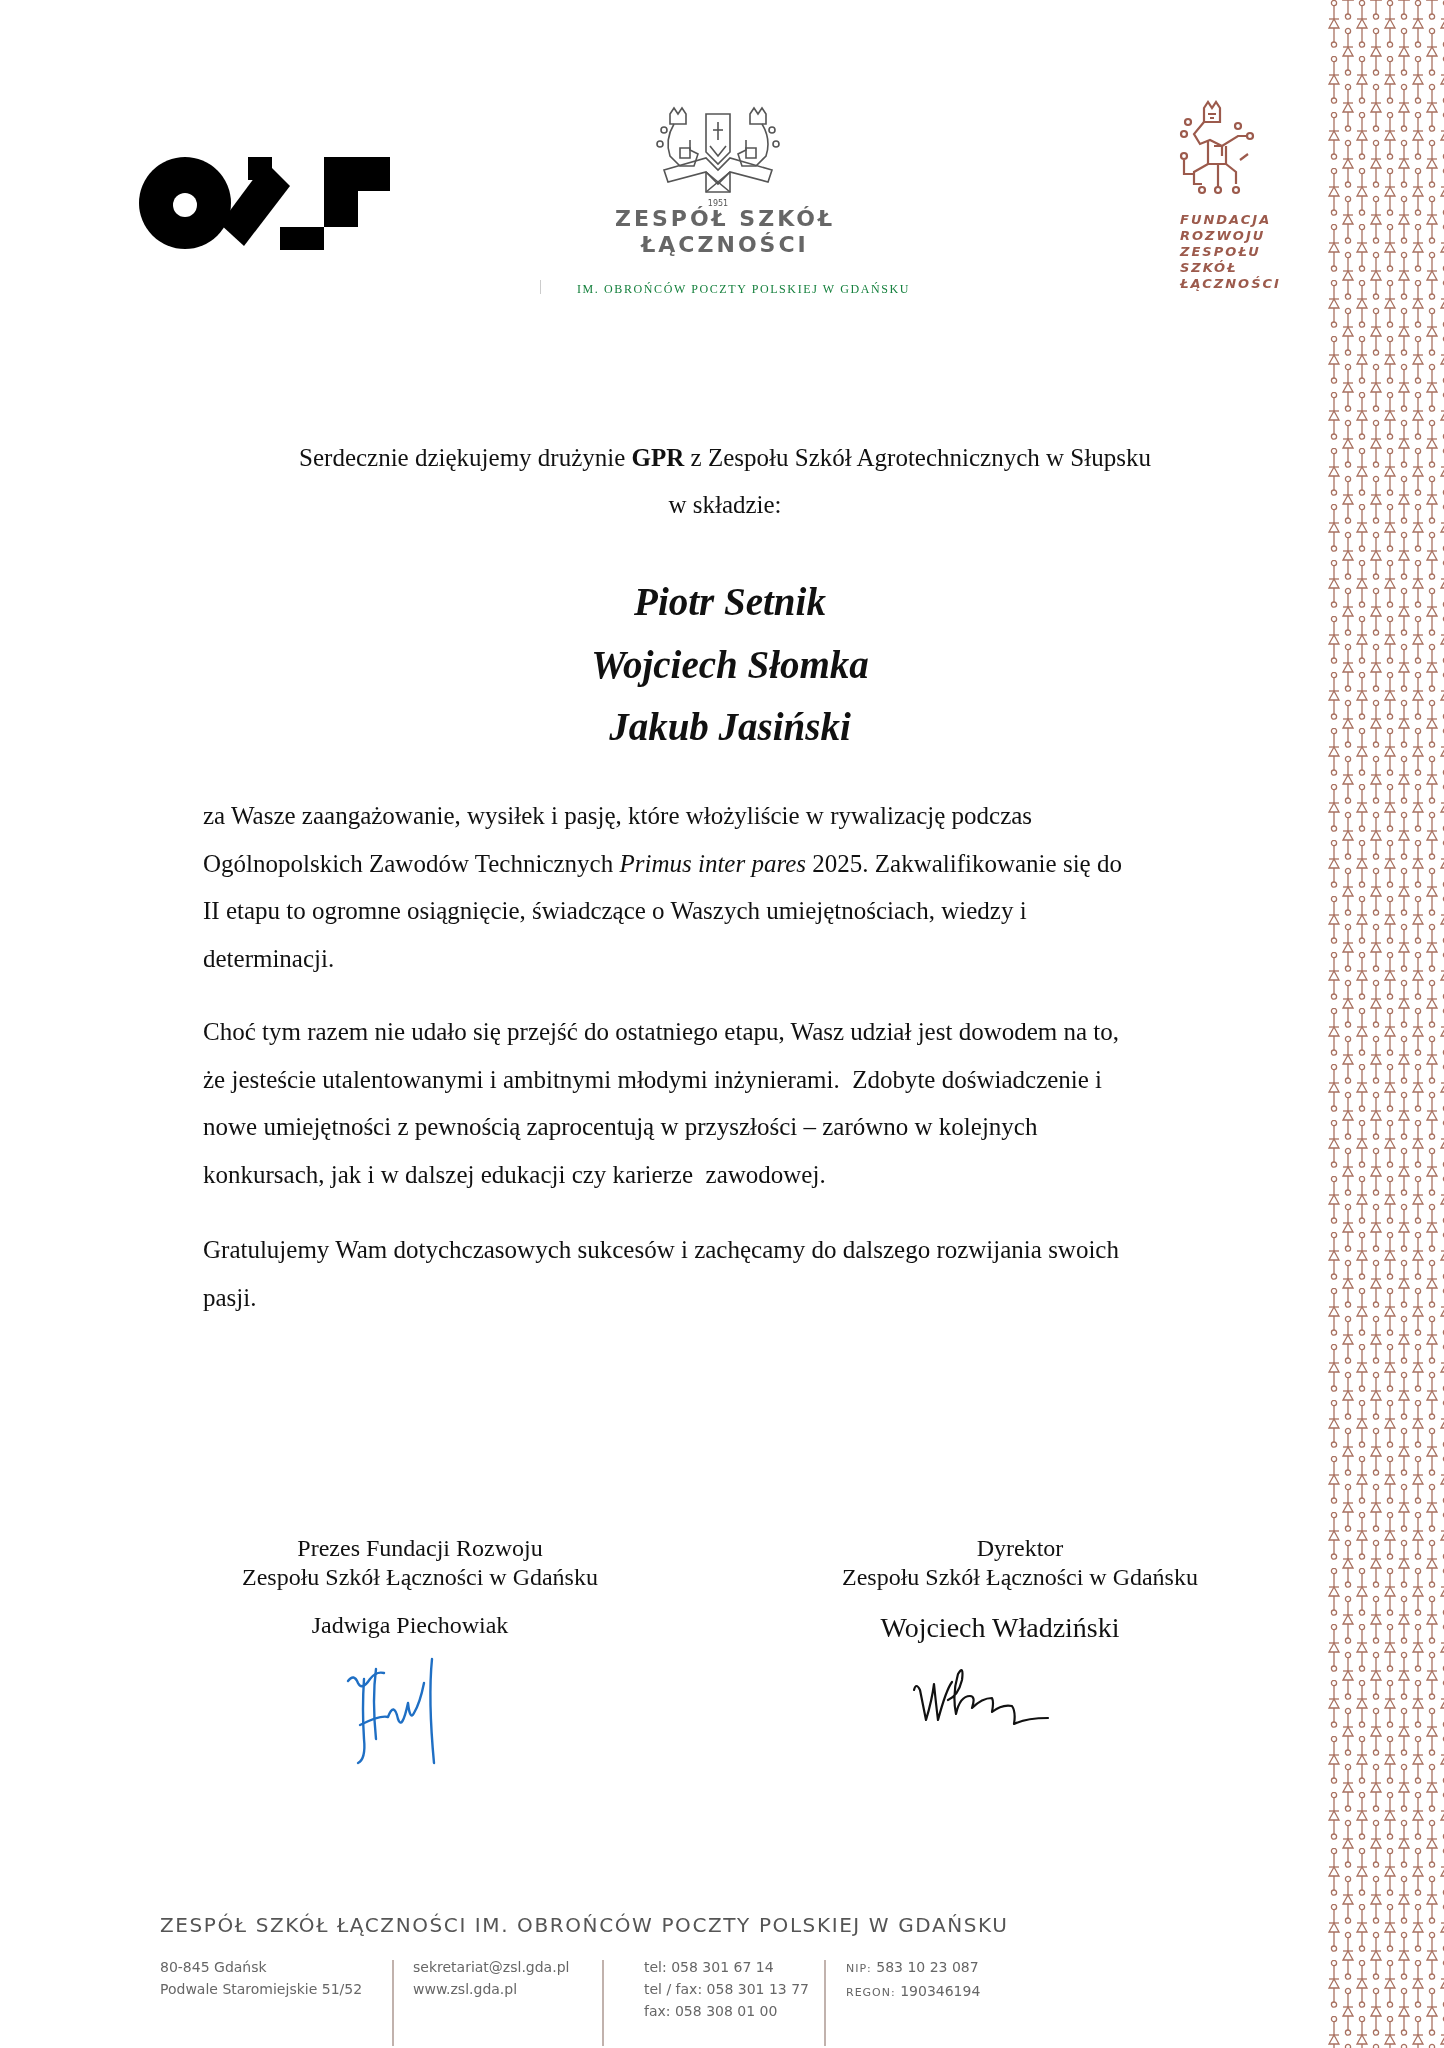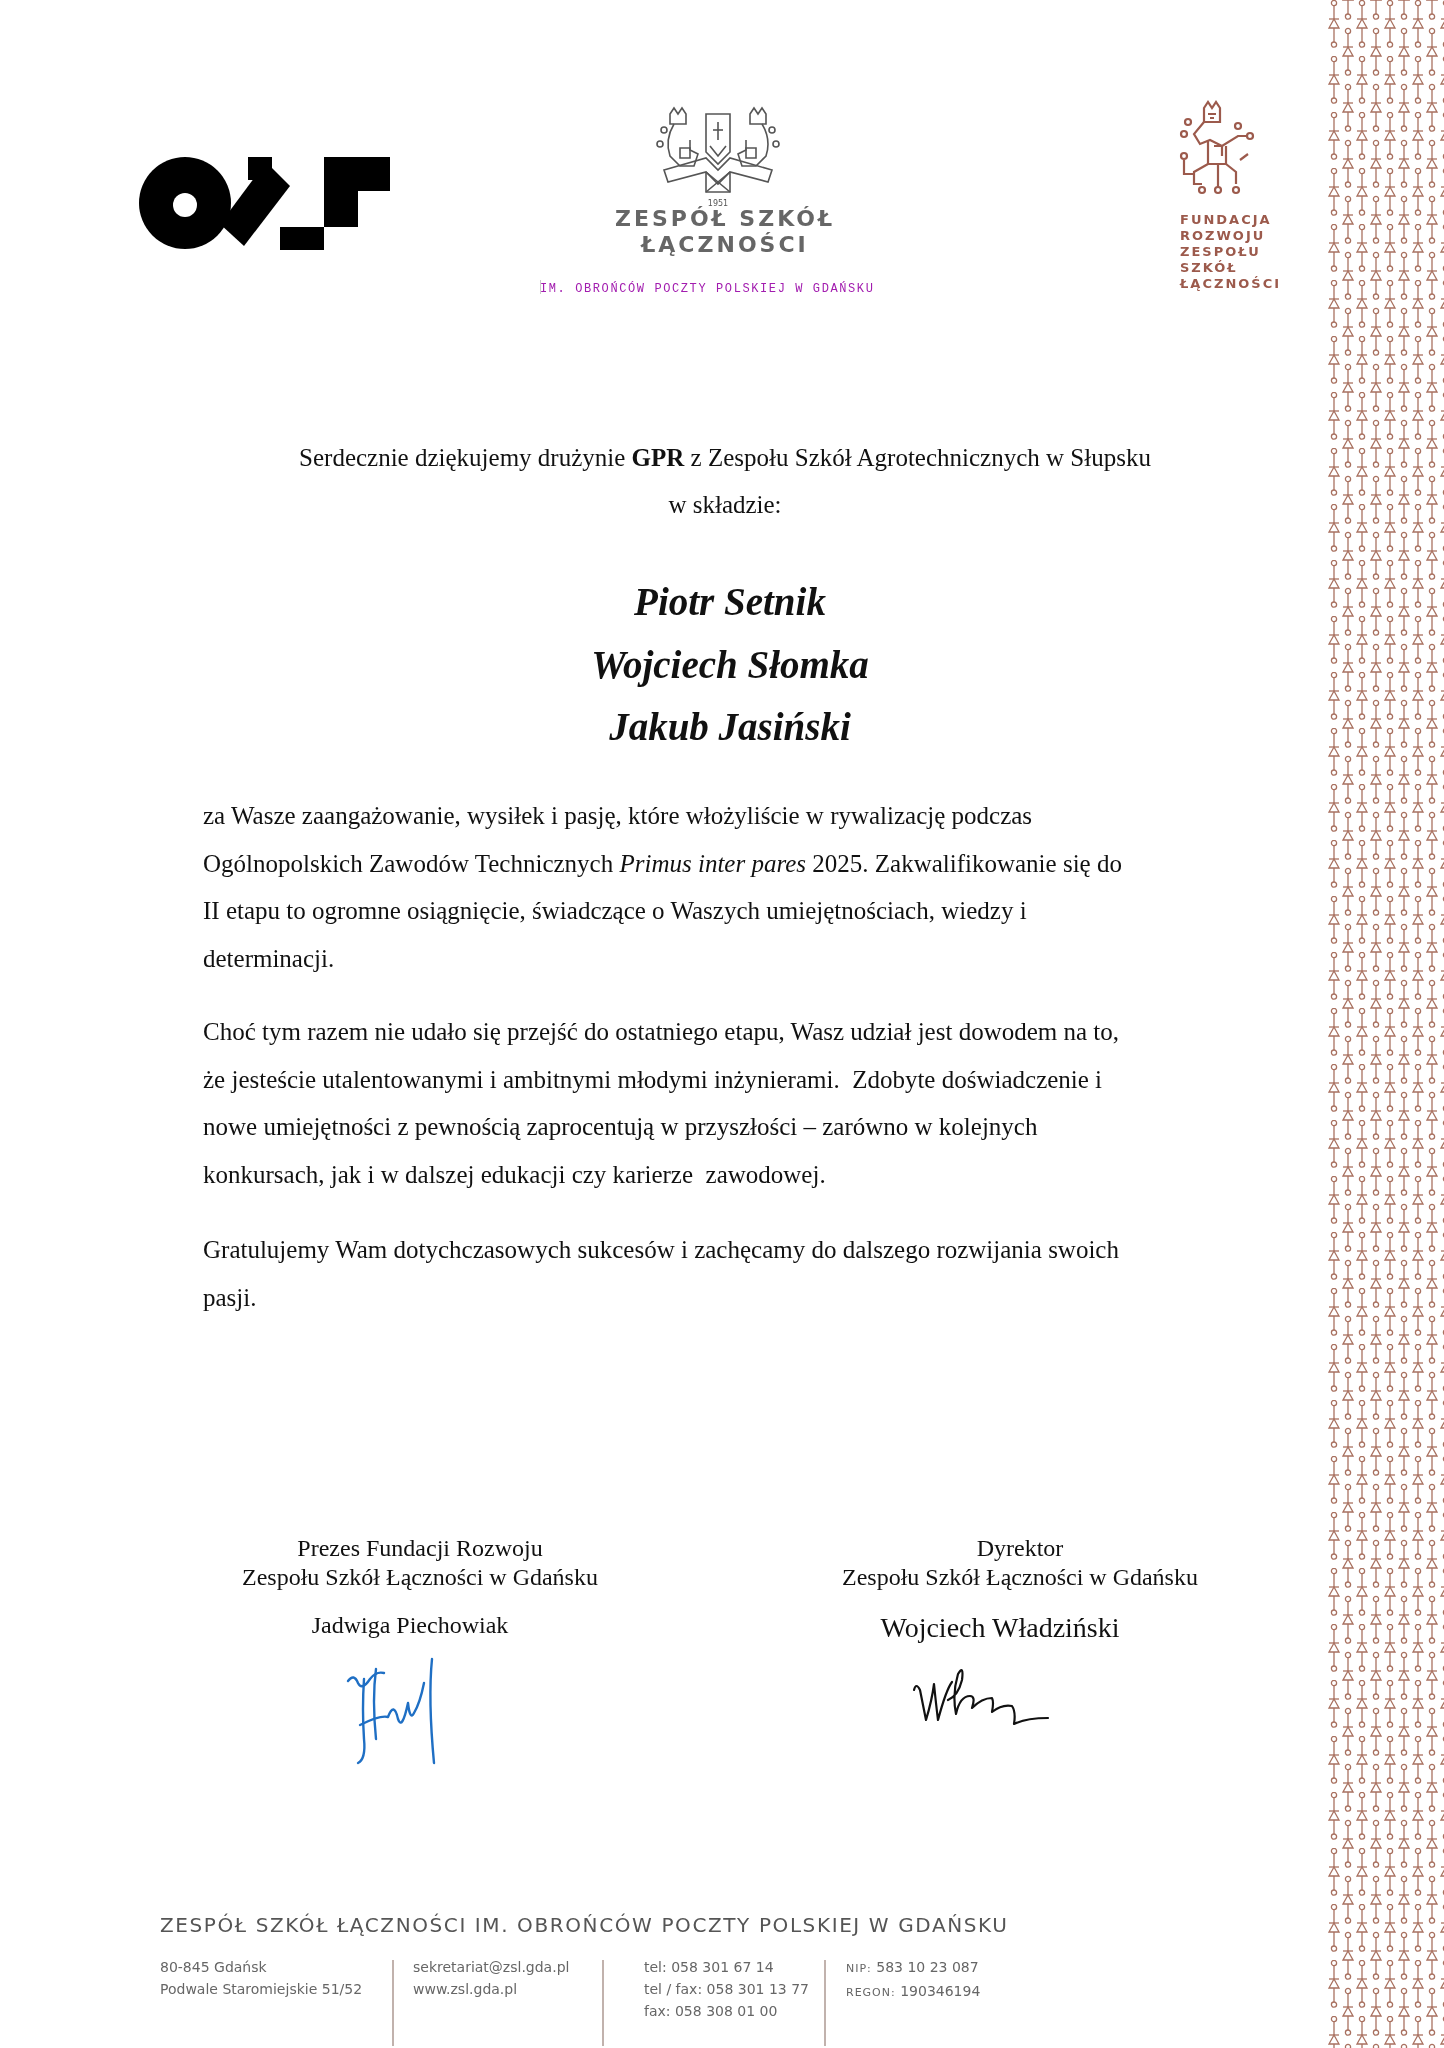--- a/index.html
+++ b/index.html
@@ -16,30 +16,30 @@
 
   #zsl-crest { left: 650px; top: 100px; width: 136px; height: 112px; }
   .zsl-name {
     left: 560px; width: 330px; text-align: center;
     font-family: "DejaVu Sans", sans-serif; font-weight: bold;
     font-size: 22px; letter-spacing: 3px; color: #666;
   }
   #zsl-name-1 { top: 206px; text-align: center; }
   #zsl-name-2 { top: 232px; }
   #zsl-sub {
-    left: 540px; width: 370px; top: 282px; text-align: left;
-    font-family: Liberation Mono, monospace; font-size: 12px;
-    letter-spacing: 1.6px; color: #a21caf;
+    left: 540px; width: 370px; top: 282px; text-align: right;
+    font-family: Liberation Serif, serif; font-size: 12px;
+    letter-spacing: 1.6px; color: #15803d;
   }
   #zsl-tick { left: 540px; top: 280px; width: 1px; height: 14px; background: #ccc; }
 
   #fund-lion { left: 1178px; top: 100px; width: 78px; height: 98px; }
   .fund-line {
     left: 1180px; font-family: "DejaVu Sans", sans-serif; font-weight: bold;
-    font-size: 13px; letter-spacing: 2px; color: #9c5a4c; line-height: 16px;
+    font-size: 13px; letter-spacing: 2px; color: #9c5a4c; line-height: 16px; font-style: italic;
   }
 
   
   .center-line {
     left: 200px; width: 1050px; text-align: center;
     font-size: 25px; line-height: 30px;
   }
   #thanks-line-1 { top: 443px; }
   #thanks-line-2 { top: 490px; }
   .member {

